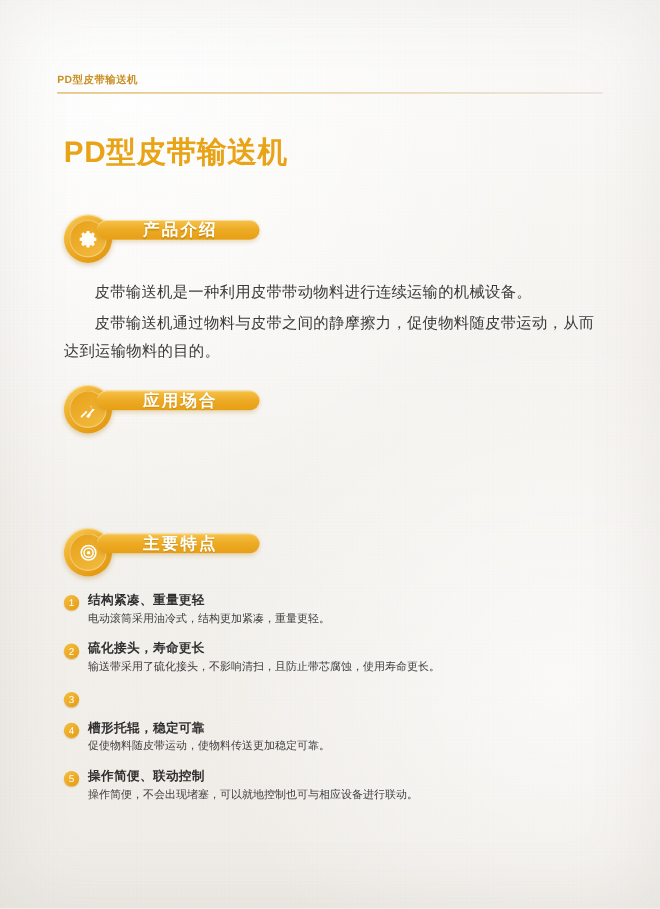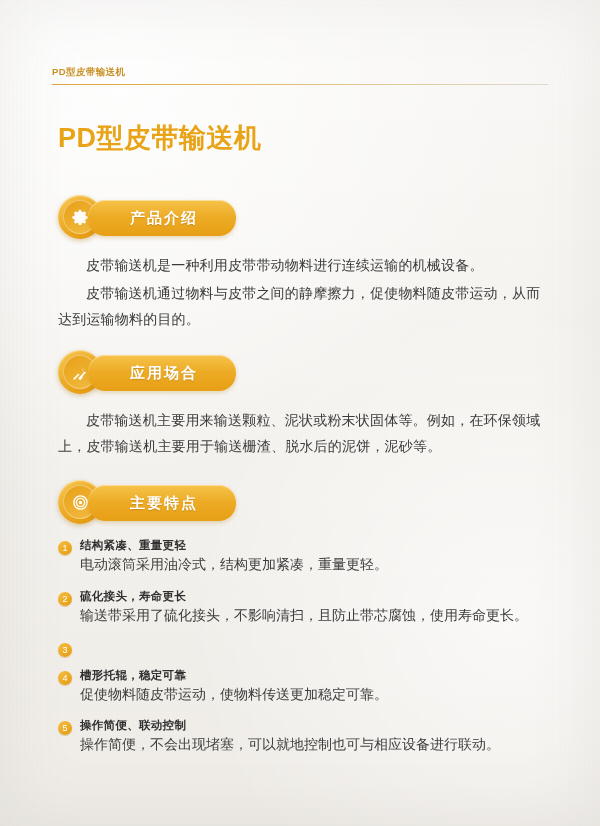--- a/index.html
+++ b/index.html
@@ -79,21 +79,21 @@
   }
   .pill-wrap {
     position: relative;
     height: 44px;
     margin-bottom: 14px;
   }
   .pill {
     position: absolute;
     left: 30px;
     top: 5px;
-    height: 36px;
+    height: 18px;
     min-width: 148px;
     padding: 0 24px 0 42px;
     border-radius: 17px;
     background: linear-gradient(180deg, #f6c34a 0%, #edab25 48%, #e79f15 100%);
     box-shadow: 0 2px 4px rgba(180,130,30,0.28), inset 0 1px 0 rgba(255,255,255,.45);
     display: flex;
     align-items: center;
     box-sizing: border-box;
     text-align: center;
   }
@@ -162,25 +162,24 @@
     box-shadow: 0 1px 1px rgba(180,130,30,.35);
   }
   .feat-body { flex: 1 1 auto; }
   .feat-title {
     font-size: 11.5px;
     font-weight: bold;
     color: #2f2f2f;
     letter-spacing: .3px;
   }
   .feat-desc {
-    font-size: 14px;
+    font-size: 10px;
     color: #3d3d3d;
     line-height: 1.7;
     margin-top: 1px;
-    font-family: Liberation Mono, monospace;
   }
 </style>
 </head>
 <body>
 
 <div class="page">
   <div class="grain"></div>
   <div class="vignette"></div>
 
   <div class="header">
@@ -215,21 +214,20 @@
           <svg width="19" height="19" viewBox="0 0 24 24" fill="none" stroke="#ffffff" stroke-width="2" stroke-linecap="round" stroke-linejoin="round" aria-hidden="true">
             <path d="M14.6 6.2a3.9 3.9 0 0 0 5 5L15 16l-1.2 3.6-2.2 2.2-2.4-2.4 2.2-2.2L16 12z" fill="#ffffff" stroke="none"></path>
             <path d="M9.5 14.5 4 20"></path>
           </svg>
         </div>
       </div>
       <div class="pill">
         <span class="pill-text">应用场合</span>
       </div>
     </div>
-    <p class="para">皮带输送机主要用来输送颗粒、泥状或粉末状固体等。例如，在环保领域上，皮带输送机主要用于输送栅渣、脱水后的泥饼，泥砂等。</p>
   </div>
 
   <div class="section" style="top:480px;">
     <div class="pill-wrap">
       <div class="badge">
         <div class="badge-inner">
           <svg width="19" height="19" viewBox="0 0 24 24" fill="none" stroke="#ffffff" stroke-width="1.8" aria-hidden="true">
             <circle cx="12" cy="12" r="8.4"></circle>
             <circle cx="12" cy="12" r="5.2"></circle>
             <circle cx="12" cy="12" r="2.1" fill="#ffffff" stroke="none"></circle>

